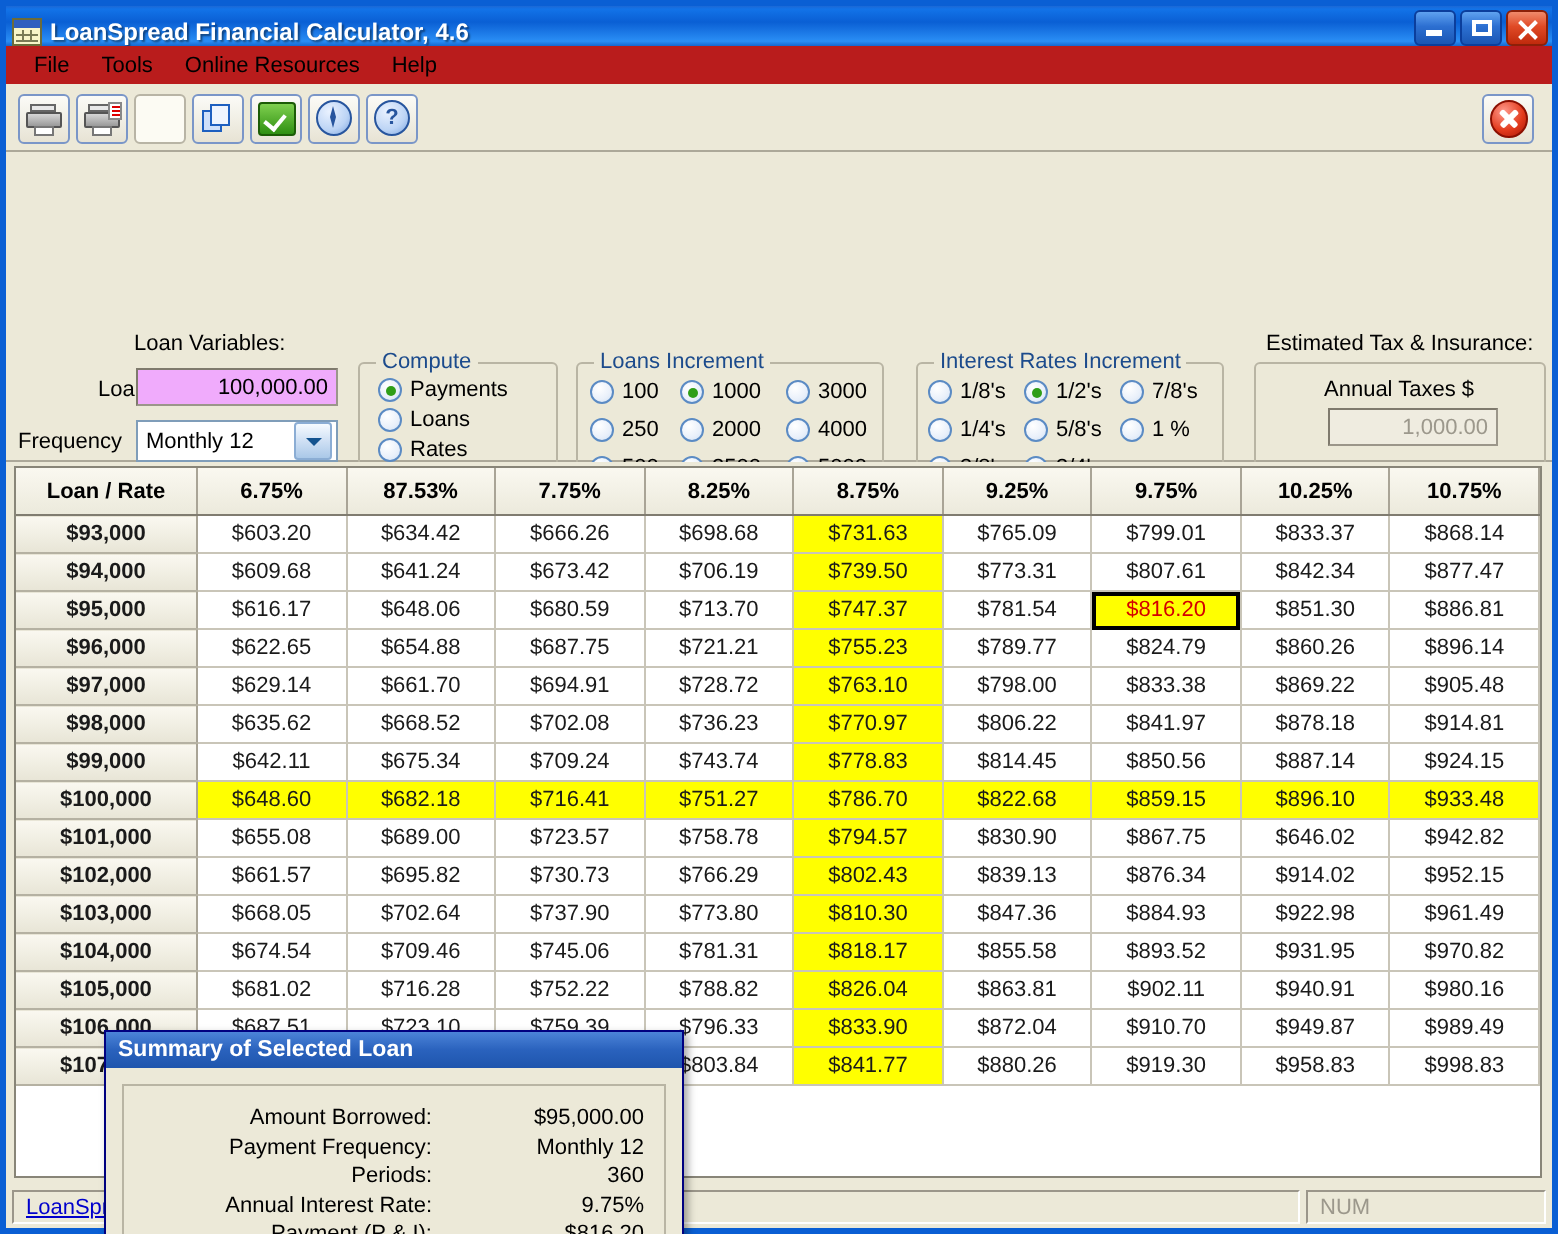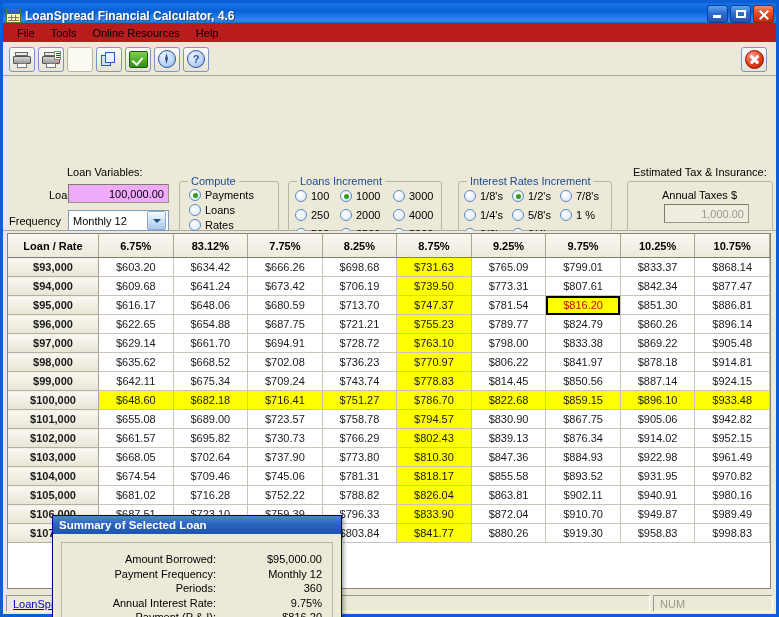--- a/index.html
+++ b/index.html
@@ -436,21 +436,21 @@
     <div class="lbl bold" style="left:637px;top:210px;font-size:12px;">Showing P &amp; I Only</div>
   </div>
 
   <div class="gridwrap">
     <div class="gridbox">
       <table class="grid">
         <thead>
           <tr id="hrow">
             <th class="corner">Loan / Rate</th>
           <th>6.75%</th>
-              <th>83.12%</th>
+              <th>87.53%</th>
               <th>7.75%</th>
               <th>8.25%</th>
               <th>8.75%</th>
               <th>9.25%</th>
               <th>9.75%</th>
               <th>10.25%</th>
               <th>10.75%</th>
             </tr>
         </thead>
         <tbody id="gbody">
@@ -552,21 +552,21 @@
             </tr>
             <tr>
               <td class="rowhead">$101,000</td>
               <td>$655.08</td>
               <td>$689.00</td>
               <td>$723.57</td>
               <td>$758.78</td>
               <td class="hl">$794.57</td>
               <td>$830.90</td>
               <td>$867.75</td>
-              <td>$905.06</td>
+              <td>$646.02</td>
               <td>$942.82</td>
             </tr>
             <tr>
               <td class="rowhead">$102,000</td>
               <td>$661.57</td>
               <td>$695.82</td>
               <td>$730.73</td>
               <td>$766.29</td>
               <td class="hl">$802.43</td>
               <td>$839.13</td>

